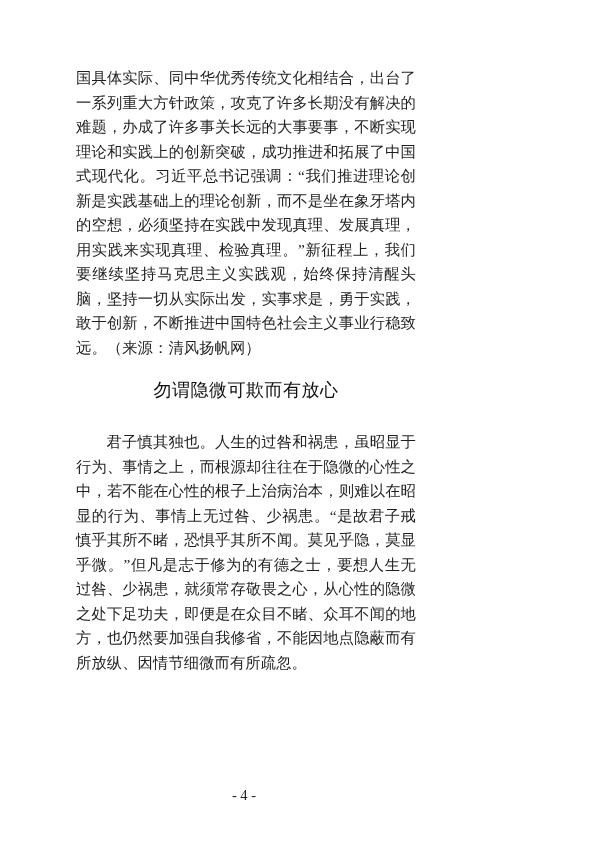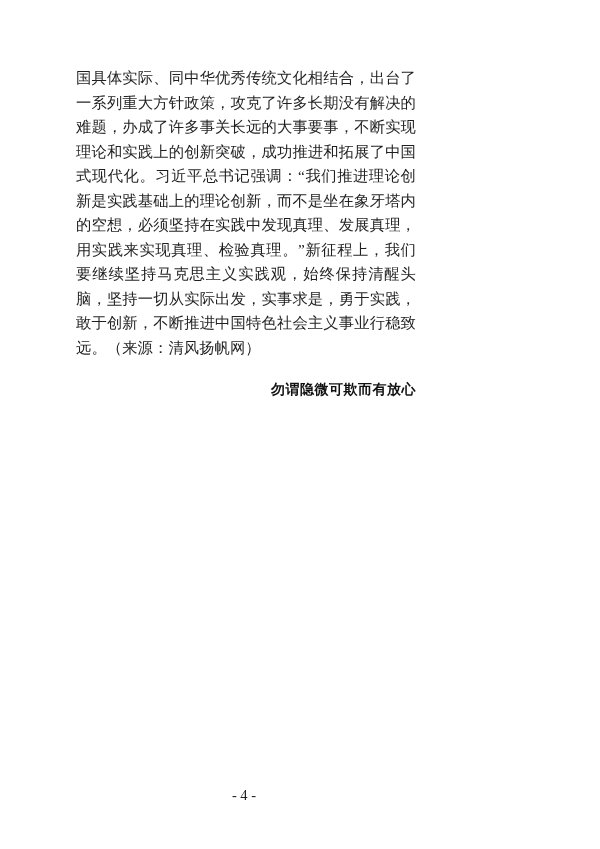--- a/index.html
+++ b/index.html
@@ -35,23 +35,23 @@
     text-indent: 2em;
   }
   .section-label {
     margin: 24px 0 0 0;
     font-size: 16px;
     font-weight: bold;
     line-height: 24px;
   }
   .article-title {
     margin: 17px 0 27px 0;
-    font-size: 14px;
-    font-weight: bold;
-    text-align: right;
+    font-size: 18px;
+    font-weight: normal;
+    text-align: center;
     line-height: 26px;
     letter-spacing: 0.5px;
     color: #111111;
   }
   .page-footer {
     position: absolute;
     left: 0;
     bottom: 45px;
     width: 100%;
     text-align: center;
@@ -63,16 +63,17 @@
 <body>
 
 <div class="page">
 
   <p class="body-text">国具体实际、同中华优秀传统文化相结合，出台了一系列重大方针政策，攻克了许多长期没有解决的难题，办成了许多事关长远的大事要事，不断实现理论和实践上的创新突破，成功推进和拓展了中国式现代化。习近平总书记强调：“我们推进理论创新是实践基础上的理论创新，而不是坐在象牙塔内的空想，必须坚持在实践中发现真理、发展真理，用实践来实现真理、检验真理。”新征程上，我们要继续坚持马克思主义实践观，始终保持清醒头脑，坚持一切从实际出发，实事求是，勇于实践，敢于创新，不断推进中国特色社会主义事业行稳致远。（来源：清风扬帆网）</p>
 
 
   <h1 class="article-title">勿谓隐微可欺而有放心</h1>
 
 
+  <p class="body-text indent">君子慎其独也。人生的过咎和祸患，虽昭显于行为、事情之上，而根源却往往在于隐微的心性之中，若不能在心性的根子上治病治本，则难以在昭显的行为、事情上无过咎、少祸患。“是故君子戒慎乎其所不睹，恐惧乎其所不闻。莫见乎隐，莫显乎微。”但凡是志于修为的有德之士，要想人生无过咎、少祸患，就须常存敬畏之心，从心性的隐微之处下足功夫，即便是在众目不睹、众耳不闻的地方，也仍然要加强自我修省，不能因地点隐蔽而有所放纵、因情节细微而有所疏忽。</p>
 
   <div class="page-footer">- 4 -</div>
 
 </div>
 
 </body></html>

